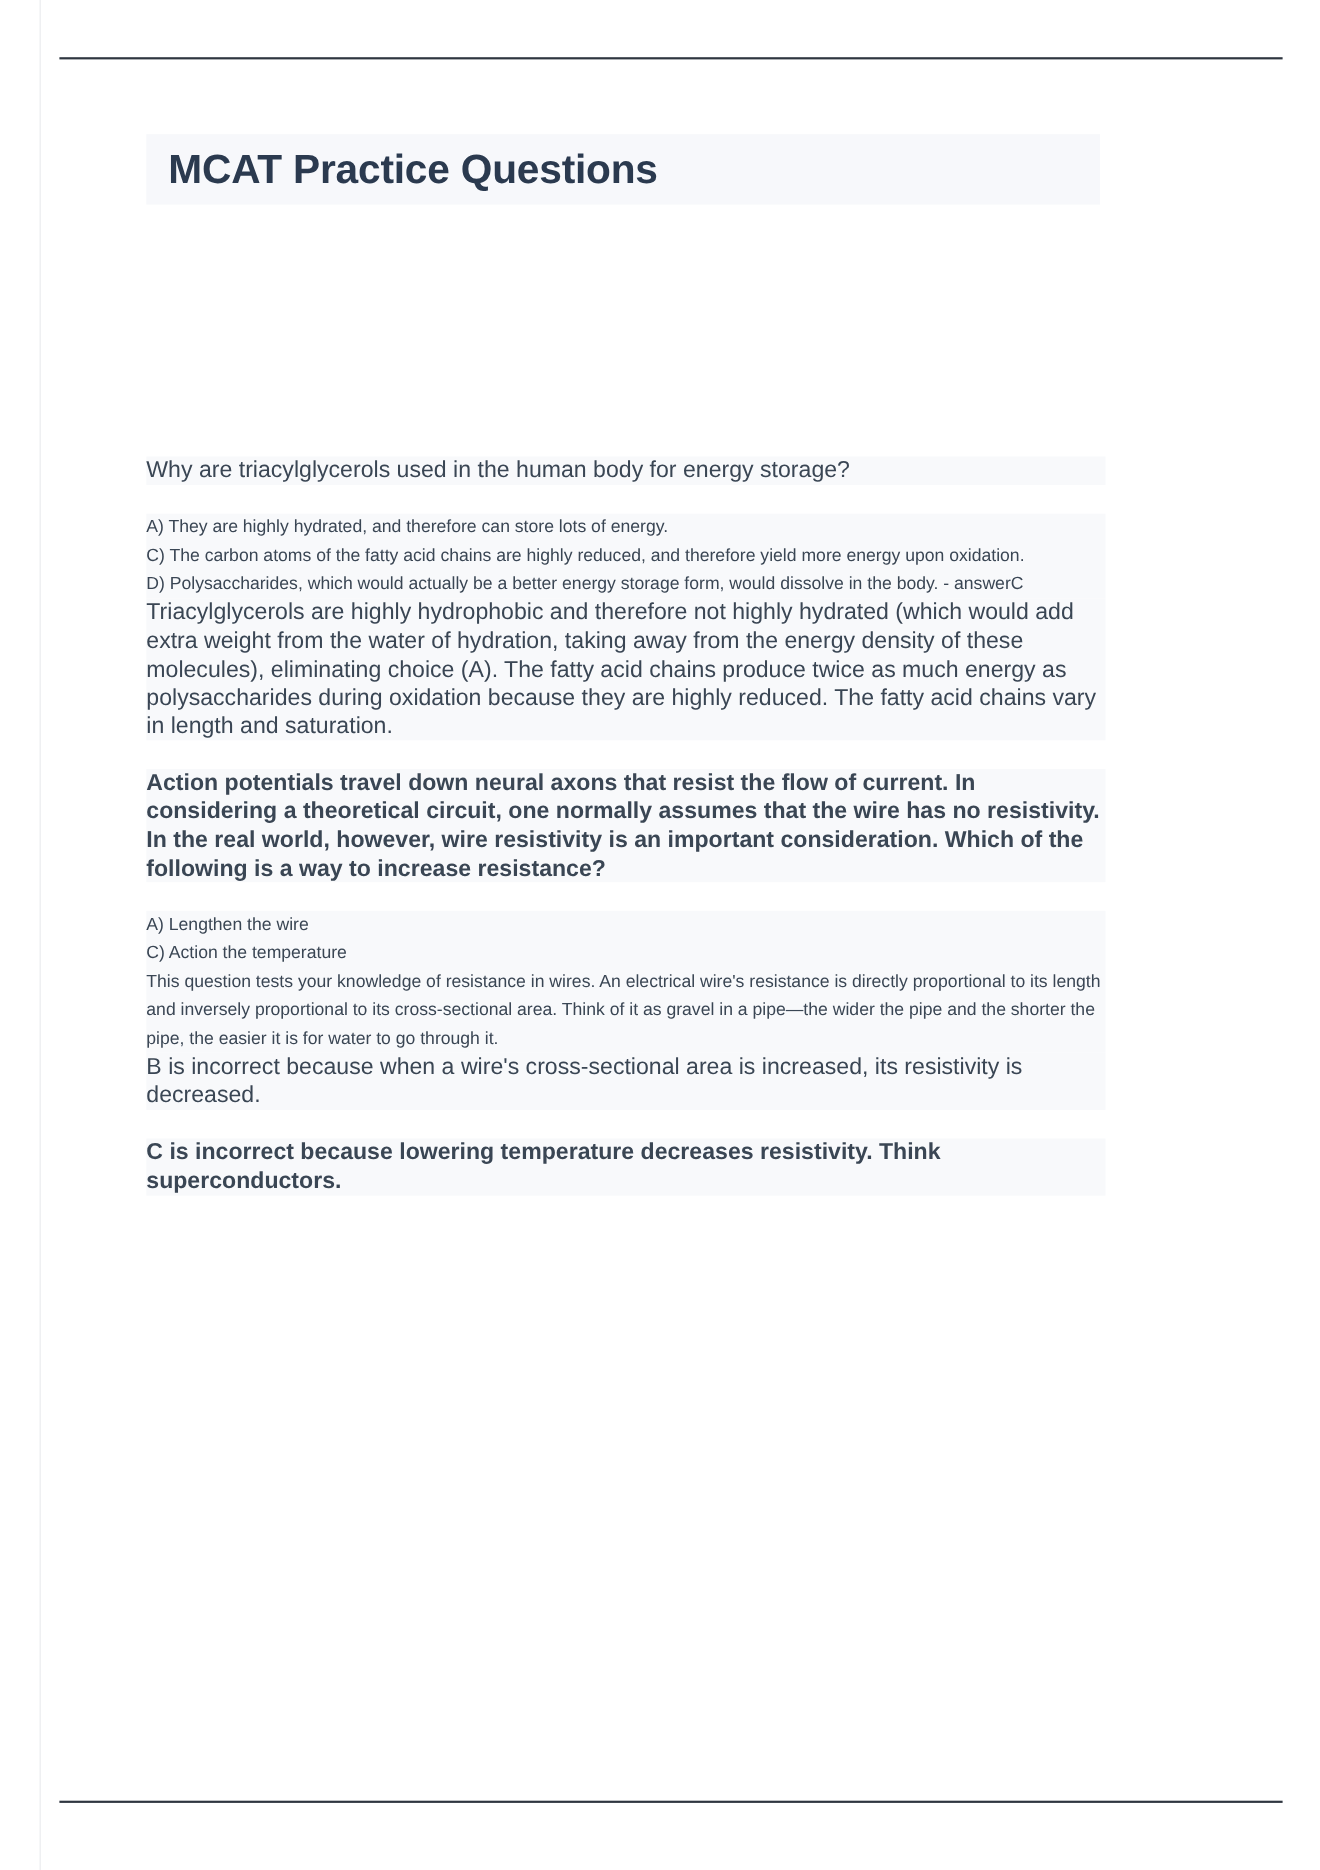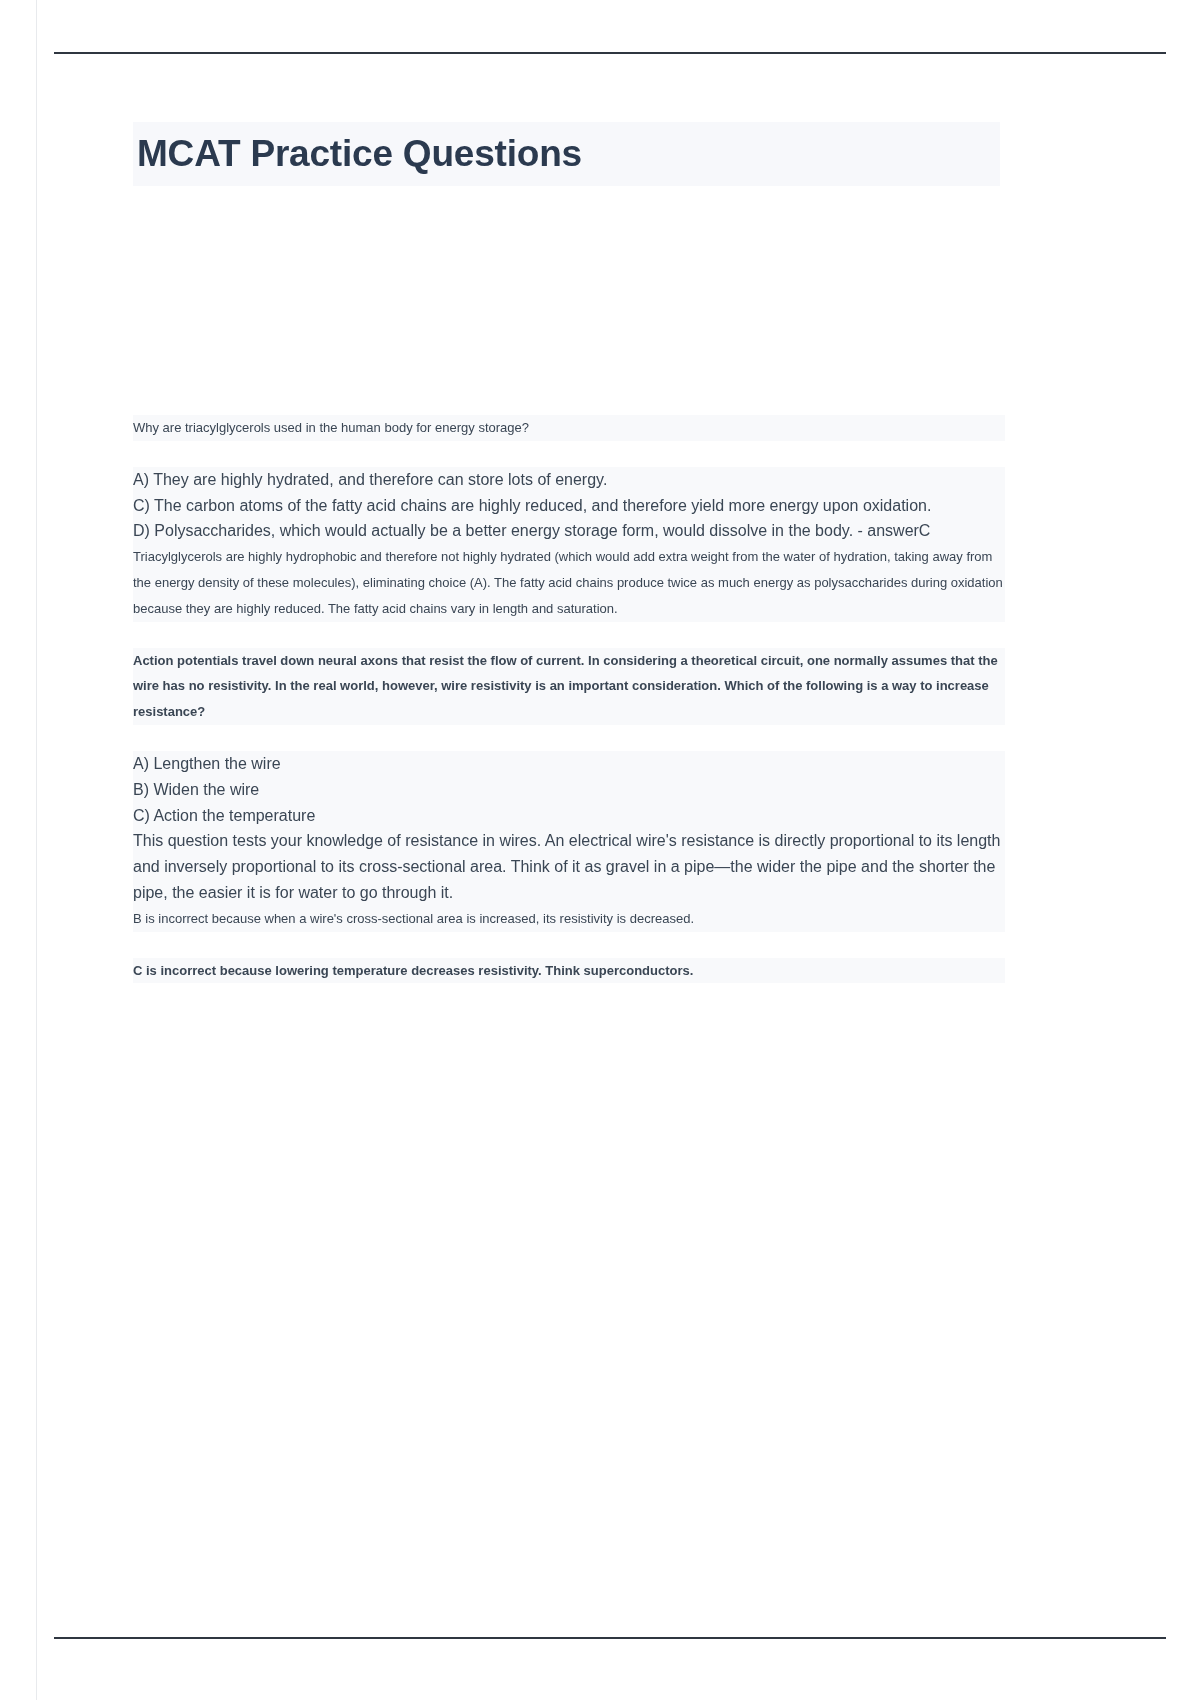--- a/index.html
+++ b/index.html
@@ -43,37 +43,37 @@
     position: absolute;
     left: 133px;
     top: 122px;
     width: 867px;
     height: 64px;
     background: #f7f8fb;
     display: flex;
     align-items: center;
   }
   .title-band h1 {
-    margin: 0;
+    margin: 16px;
     padding: 0 0 0 4px;
     font-size: 37px;
     line-height: 44px;
     font-weight: bold;
     color: #2b3a4f;
     letter-spacing: -0.2px;
   }
 
   .content {
     position: absolute;
     left: 133px;
     top: 415px;
     width: 872px;
   }
   .para {
-    font-size: 13px;
+    font-size: 21px;
     line-height: 25.8px;
     color: #3a4654;
     margin: 0;
     background: #f8f9fb;
   }
   .para + .para {
     margin-top: 26px;
     font-weight: bold;
   }
   .block-gap-sm { height: 26px; }
@@ -112,21 +112,20 @@
     </div>
 
     <p class="para">Triacylglycerols are highly hydrophobic and therefore not highly hydrated (which would add extra weight from the water of hydration, taking away from the energy density of these molecules), eliminating choice (A). The fatty acid chains produce twice as much energy as polysaccharides during oxidation because they are highly reduced. The fatty acid chains vary in length and saturation.</p>
 
     <p class="para">Action potentials travel down neural axons that resist the flow of current. In considering a theoretical circuit, one normally assumes that the wire has no resistivity. In the real world, however, wire resistivity is an important consideration. Which of the following is a way to increase resistance?</p>
 
     <div class="block-gap-sm"></div>
 
     <div class="lines">
       <div>A) Lengthen the wire</div>
-      <div>B) Widen the wire</div>
       <div>C) Action the temperature</div>
       <div>This question tests your knowledge of resistance in wires. An electrical wire's resistance is directly proportional to its length and inversely proportional to its cross-sectional area. Think of it as gravel in a pipe—the wider the pipe and the shorter the pipe, the easier it is for water to go through it.</div>
     </div>
 
     <p class="para">B is incorrect because when a wire's cross-sectional area is increased, its resistivity is decreased.</p>
 
     <p class="para">C is incorrect because lowering temperature decreases resistivity. Think superconductors.</p>
 
   </div>
 

